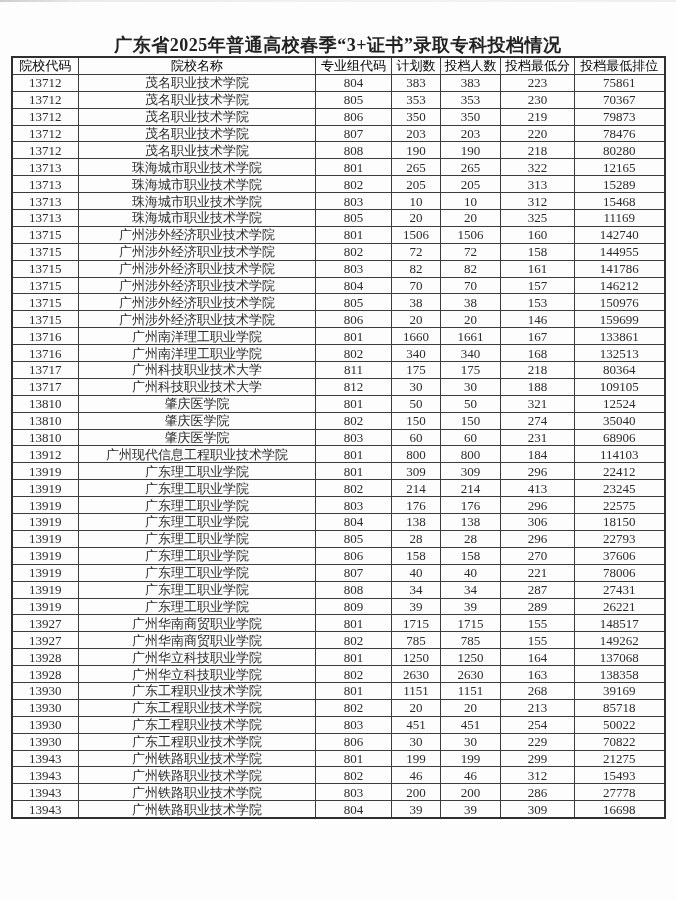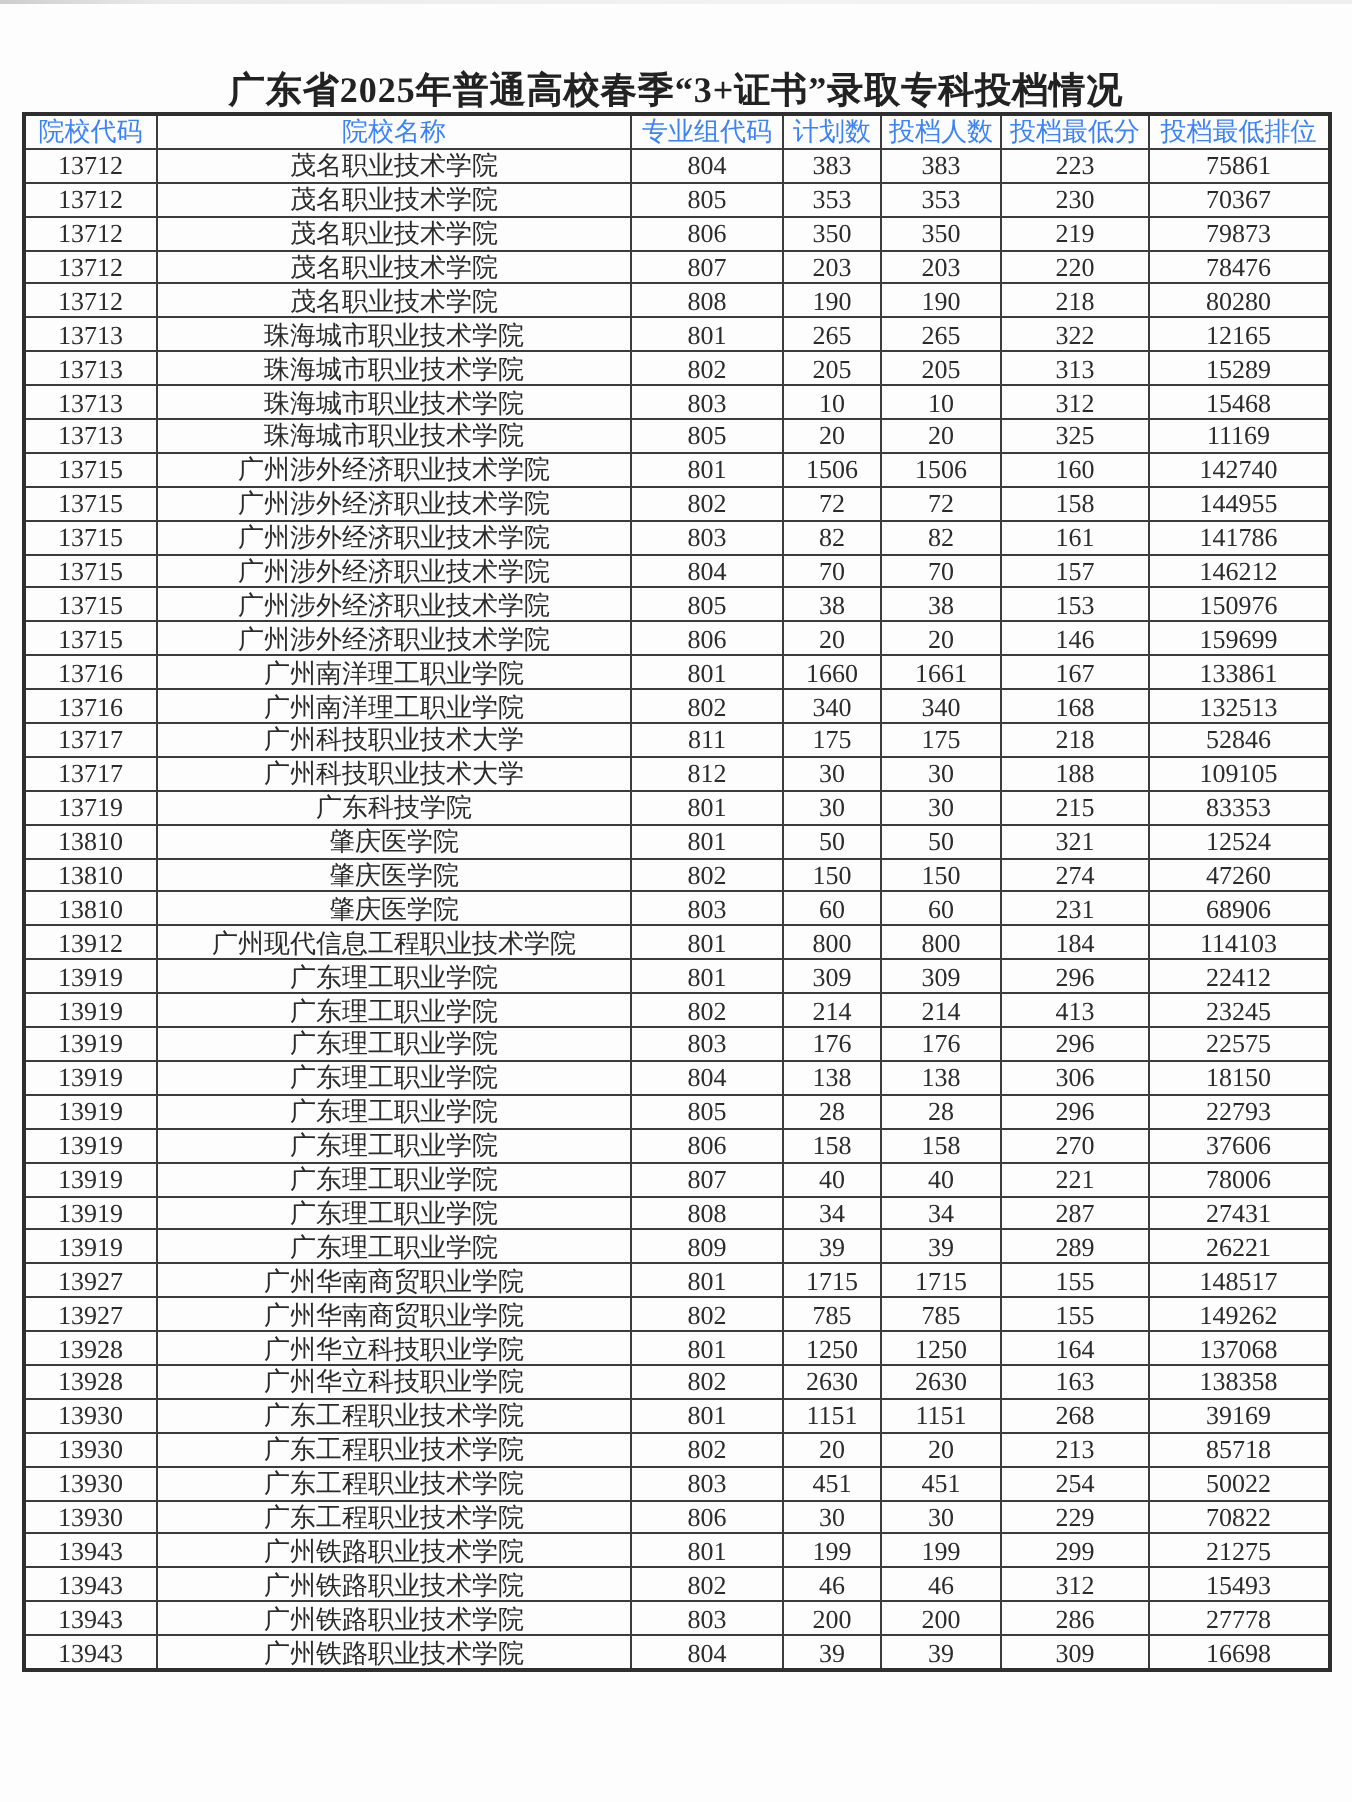--- a/index.html
+++ b/index.html
@@ -50,21 +50,21 @@
     font-size: 13px;
     line-height: 15px;
     height: 15.9px;
     white-space: nowrap;
     overflow: hidden;
     font-weight: normal;
     color: #2b2b2b;
   }
   table.adm th {
     font-size: 13px;
-    color: #3b82f6;
+    color: #000000;
   }
   col.c0 { width: 67px; }
   col.c1 { width: 237px; }
   col.c2 { width: 76px; }
   col.c3 { width: 49px; }
   col.c4 { width: 60px; }
   col.c5 { width: 74px; }
   col.c6 { width: 90px; }
 </style>
 </head>
@@ -250,57 +250,48 @@
           <td>168</td>
           <td>132513</td>
         </tr>
         <tr>
           <td>13717</td>
           <td>广州科技职业技术大学</td>
           <td>811</td>
           <td>175</td>
           <td>175</td>
           <td>218</td>
-          <td>52846</td>
+          <td>80364</td>
         </tr>
         <tr>
           <td>13717</td>
           <td>广州科技职业技术大学</td>
           <td>812</td>
           <td>30</td>
           <td>30</td>
           <td>188</td>
           <td>109105</td>
         </tr>
         <tr>
-          <td>13719</td>
-          <td>广东科技学院</td>
-          <td>801</td>
-          <td>30</td>
-          <td>30</td>
-          <td>215</td>
-          <td>83353</td>
-        </tr>
-        <tr>
           <td>13810</td>
           <td>肇庆医学院</td>
           <td>801</td>
           <td>50</td>
           <td>50</td>
           <td>321</td>
           <td>12524</td>
         </tr>
         <tr>
           <td>13810</td>
           <td>肇庆医学院</td>
           <td>802</td>
           <td>150</td>
           <td>150</td>
           <td>274</td>
-          <td>47260</td>
+          <td>35040</td>
         </tr>
         <tr>
           <td>13810</td>
           <td>肇庆医学院</td>
           <td>803</td>
           <td>60</td>
           <td>60</td>
           <td>231</td>
           <td>68906</td>
         </tr>

